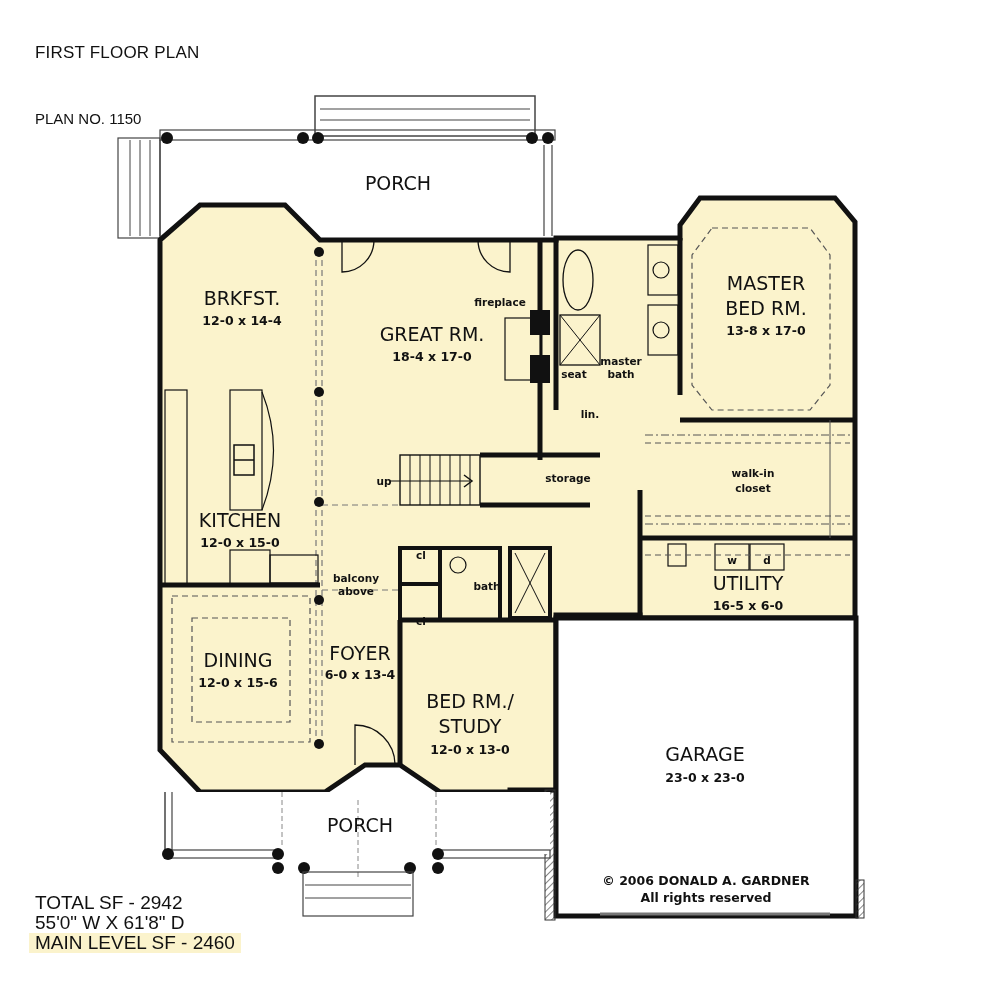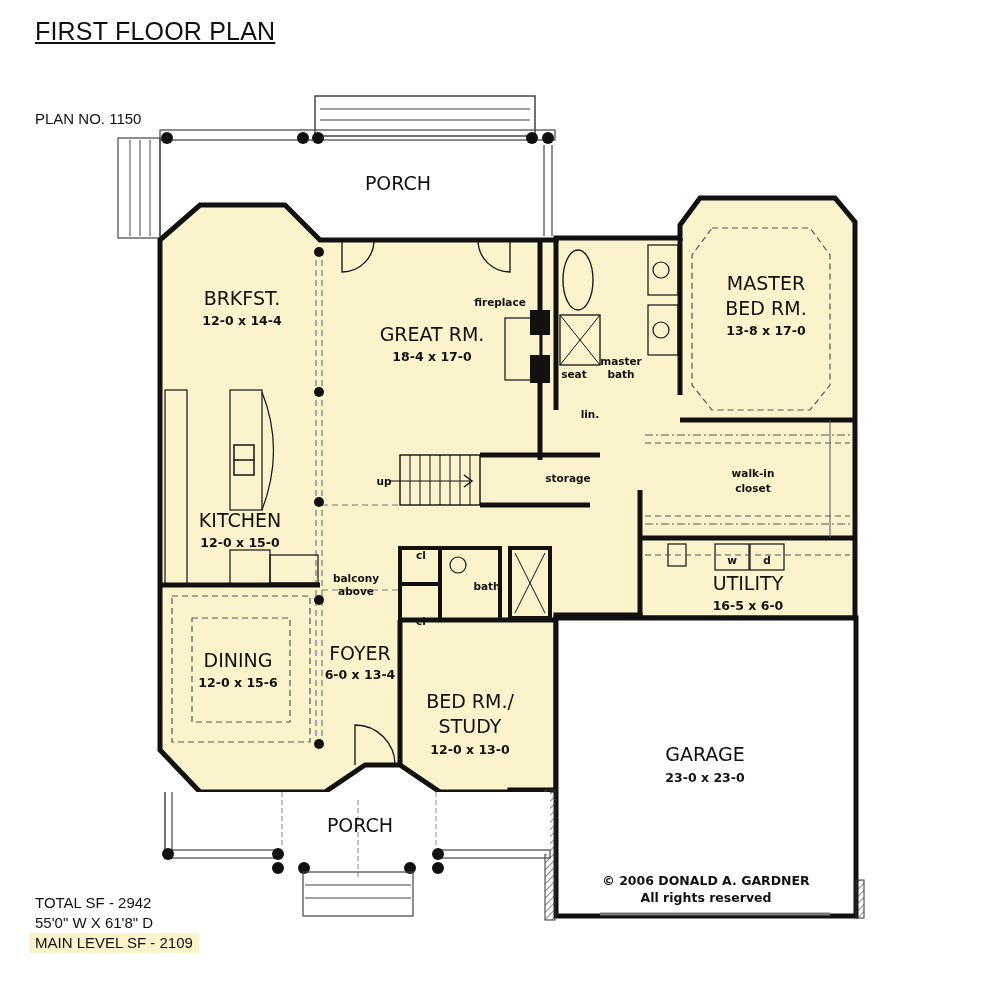--- a/index.html
+++ b/index.html
@@ -1,19 +1,19 @@
 <!DOCTYPE html>
 <html><head>
 <meta charset="utf-8">
 <style>
   html, body { margin:0; padding:0; background:#ffffff; }
   body { width:1000px; height:985px; position:relative; overflow:hidden; font-family:"Liberation Sans", sans-serif; }
-  .hdr-title { position:absolute; left:35px; top:17px; font-size:25px; color:#111; letter-spacing:0.2px;text-decoration:underline; }
+  .hdr-title { position:absolute; left:35px; top:43px; font-size:17px; color:#111; letter-spacing:0.2px; }
   .hdr-sub { position:absolute; left:35px; top:63px; font-size:15px; color:#111;margin-top:47px; }
-  .stats { position:absolute; left:35px; top:893px; font-size:15px; color:#111; line-height:20px; }
+  .stats { position:absolute; left:35px; top:893px; font-size:19px; color:#111; line-height:20px; }
   .stats .hl { background:#FBF3CC; padding:0 6px 0 0; margin-left:-6px; padding-left:6px; display:inline-block; }
   svg.plan { position:absolute; left:0; top:0; }
   .lbl { font-family:"DejaVu Sans", sans-serif; fill:#111; text-anchor:middle; }
   .room { font-size:19px; }
   .dim { font-size:12.5px; font-weight:bold; }
   .small { font-size:10.5px; font-weight:bold; }
 </style>
 </head>
 <body>
 
@@ -226,14 +226,14 @@
   <text class="lbl small" x="732" y="564">w</text>
   <text class="lbl small" x="767" y="564">d</text>
 
   <text class="lbl dim" x="706" y="885">© 2006 DONALD A. GARDNER</text>
   <text class="lbl dim" x="706" y="902">All rights reserved</text>
 </svg>
 
 <div class="stats">
   <div>TOTAL SF - 2942</div>
   <div>55'0" W X 61'8" D</div>
-  <div class="hl">MAIN LEVEL SF - 2109</div>
+  <div class="hl">MAIN LEVEL SF - 2460</div>
 </div>
 
 </body></html>

